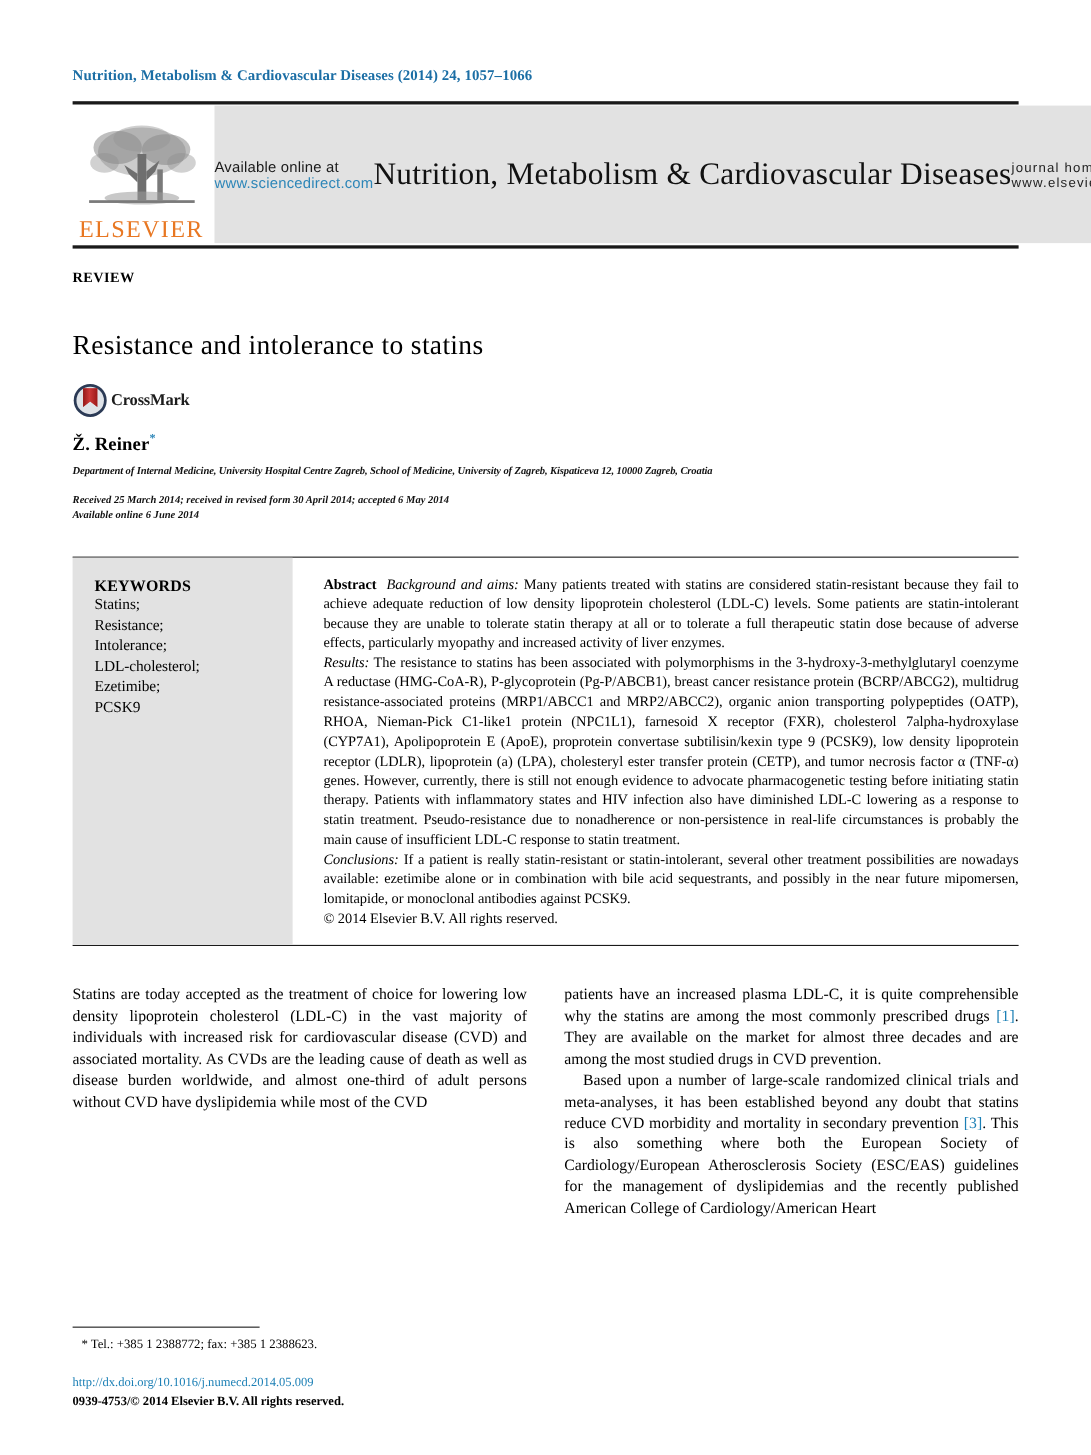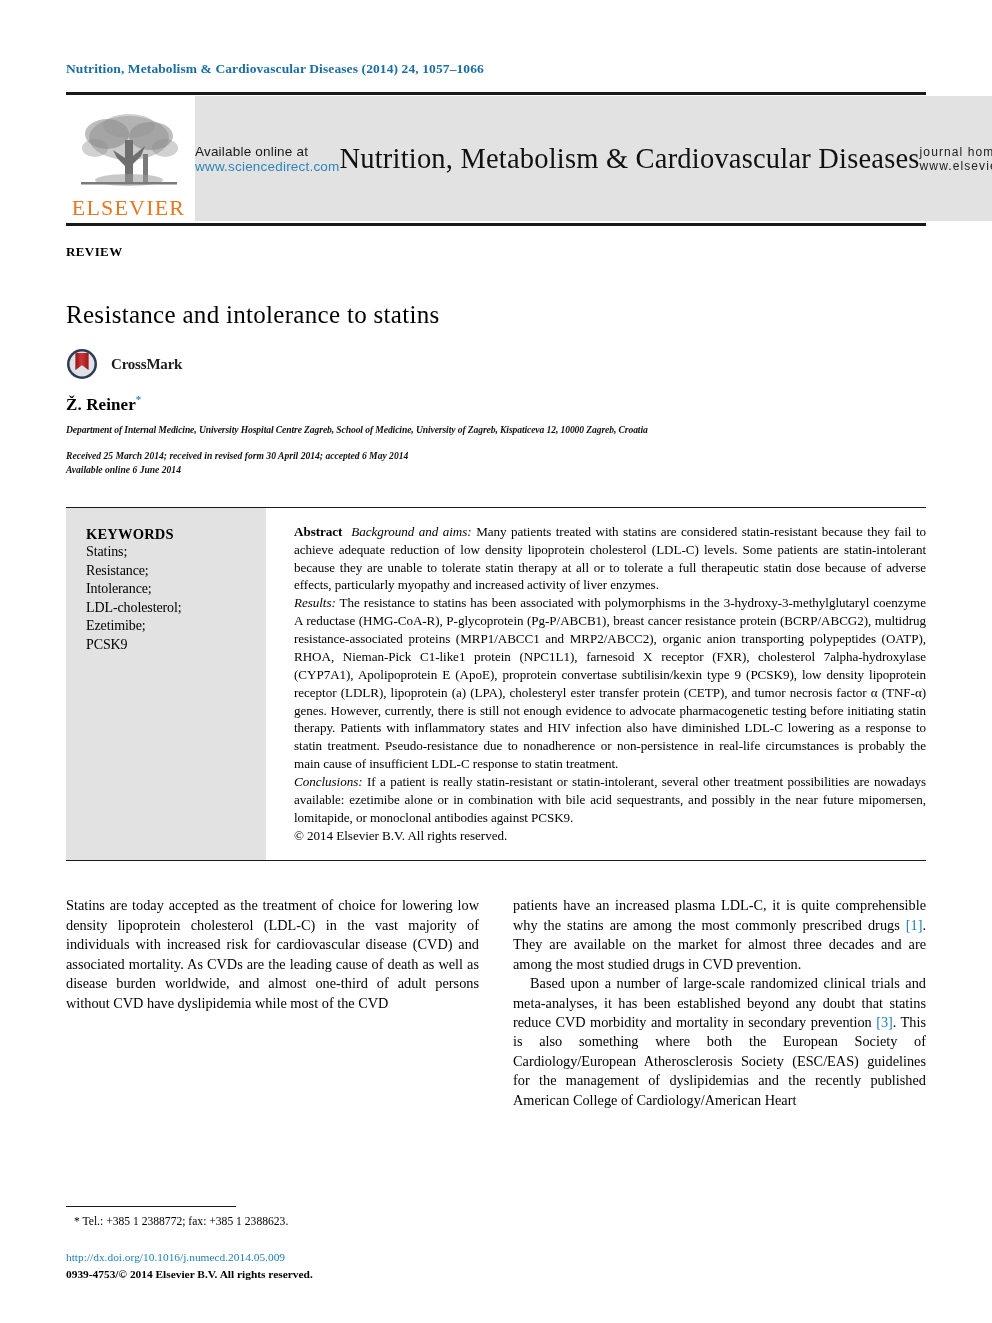--- a/index.html
+++ b/index.html
@@ -194,21 +194,21 @@
   .art-title {
     font-family: "Liberation Serif", serif;
     font-size: 25px;
     font-weight: normal;
     letter-spacing: .3px;
     line-height: 1.15;
   }
   .crossmark {
     display: flex;
     align-items: center;
-    gap: 13px;
+    gap: 3px;
     margin-top: 2px;
   }
   .cm-word {
     font-family: "Liberation Serif", serif;
     font-size: 15px;
     font-weight: bold;
     color: #1d1d1d;
     letter-spacing: -.2px;
   }
   .authors {

